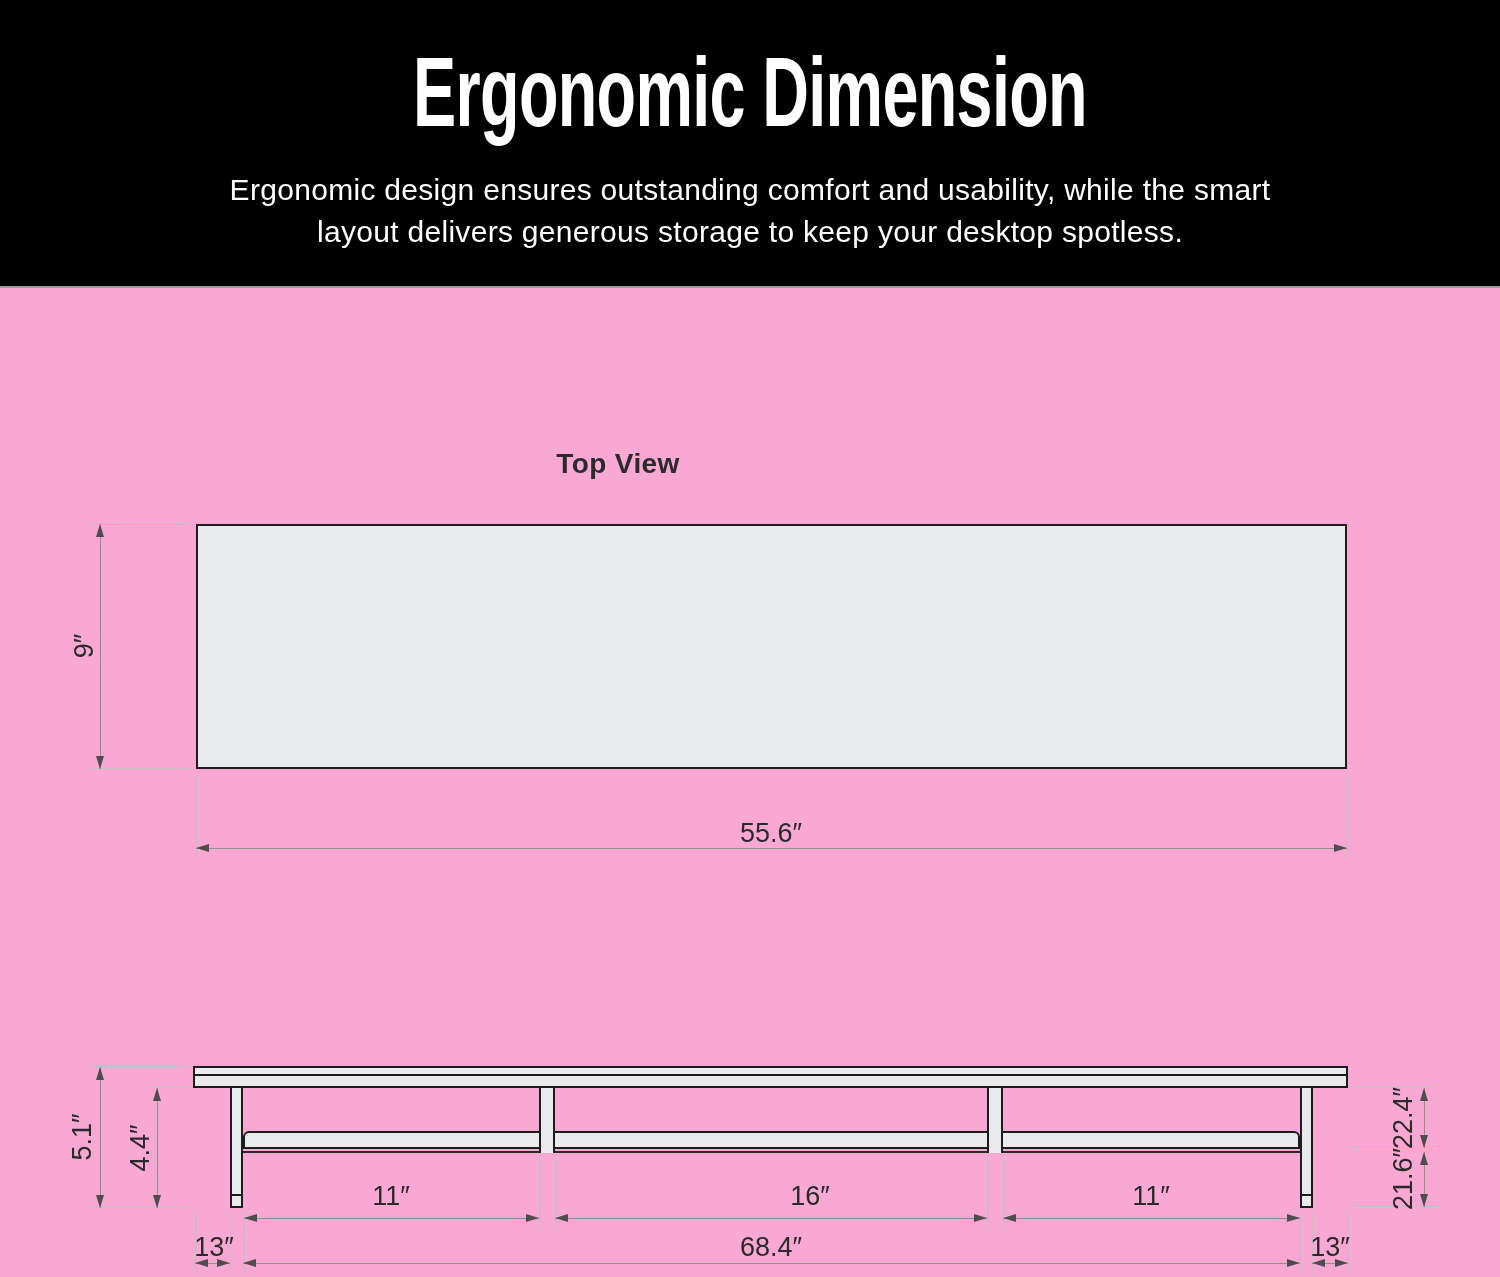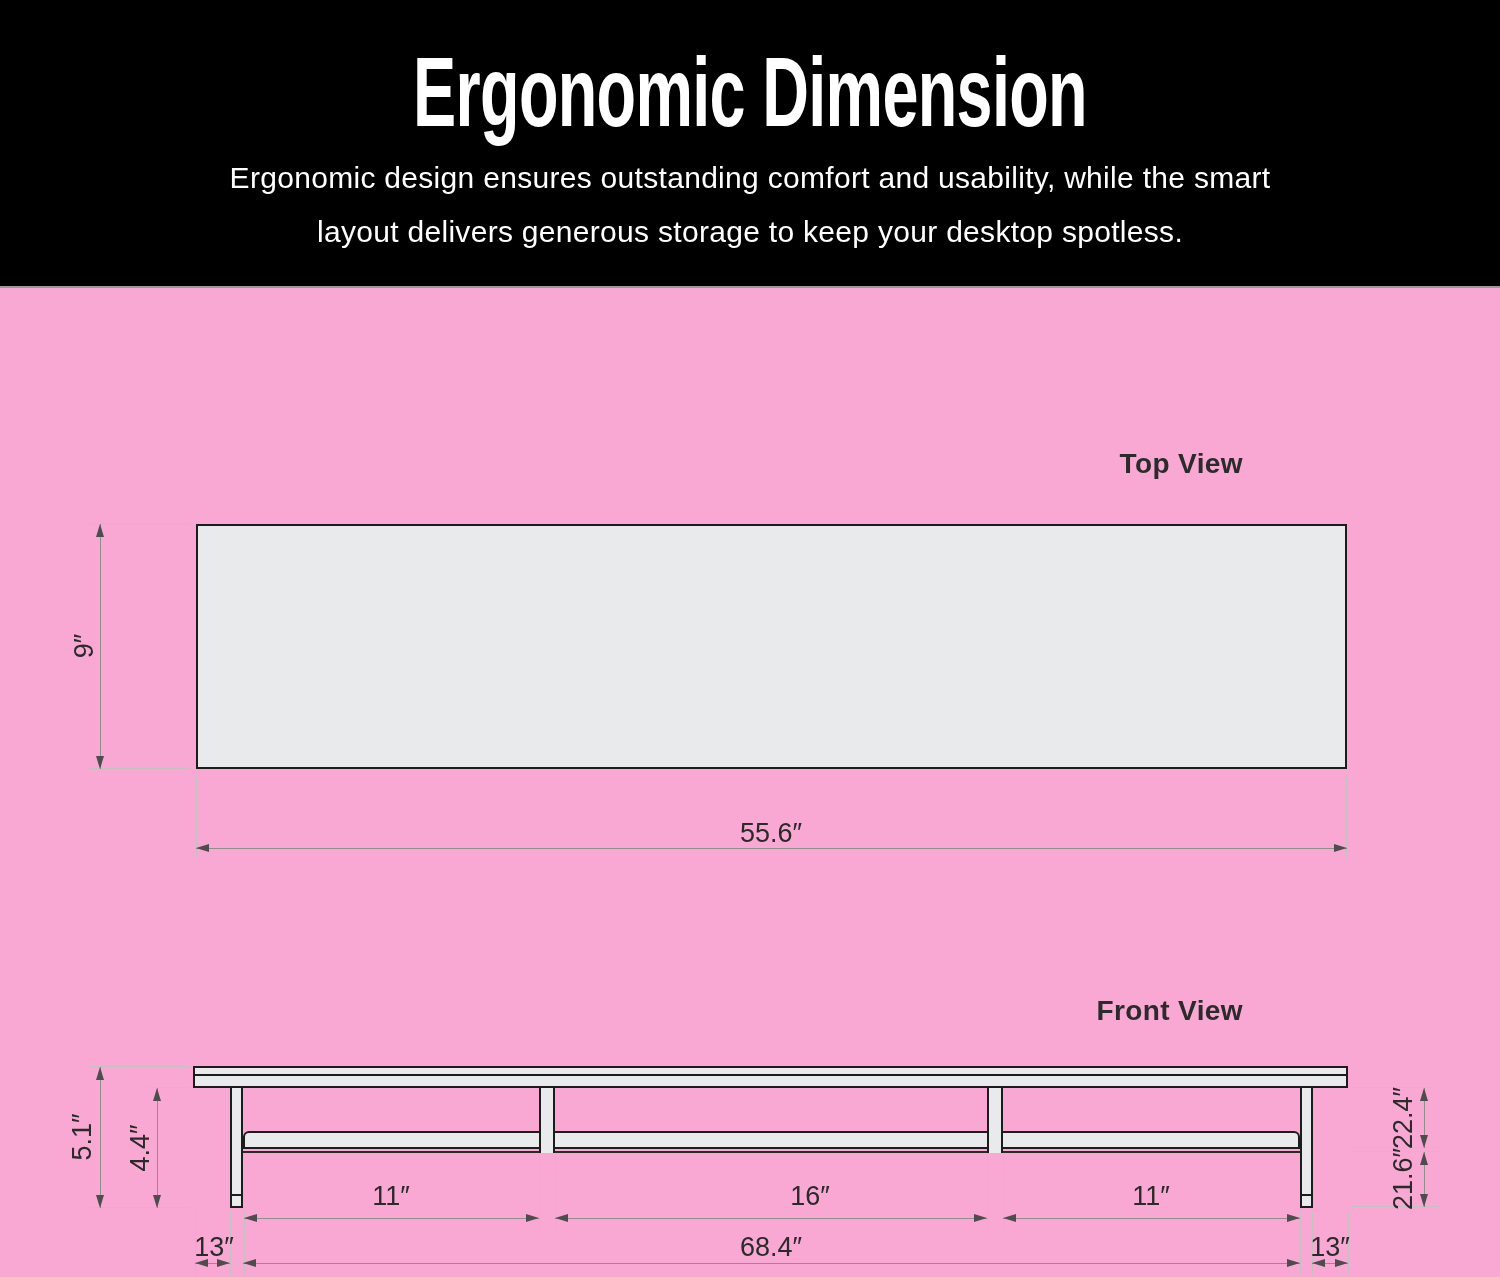--- a/index.html
+++ b/index.html
@@ -6,24 +6,24 @@
   .page{position:relative;width:1500px;height:1277px;background:#f9a8d4;overflow:hidden;
         font-family:"Liberation Sans",sans-serif;}
   
   .hero{position:absolute;left:0;top:0;width:1500px;height:286px;background:#000;
         border-bottom:2px solid #9a9a9a;}
   .hero-title{position:absolute;left:0;top:36px;width:1500px;text-align:center;
         color:#fff;font-size:98px;font-weight:700;letter-spacing:-1px;
         transform:scaleX(0.66);transform-origin:50% 50%;white-space:nowrap;}
   .hero-sub{position:absolute;left:0;width:1500px;text-align:center;color:#fff;
         font-size:30px;font-weight:400;letter-spacing:0.3px;white-space:nowrap;}
-  .sub1{top:161px;}
+  .sub1{top:173px;}
   .sub2{top:215px;}
   
-  .sect-title{position:absolute;left:7px;width:1236px;text-align:right;color:#2b2b2b;
+  .sect-title{position:absolute;left:0;width:1236px;text-align:center;color:#2b2b2b;
         font-size:28px;font-weight:700;letter-spacing:0.4px;}
   .part{position:absolute;background:#e8eaec;border:2px solid #1c1c1c;box-sizing:border-box;}
   .bar{position:absolute;background:#1c1c1c;}
   .ext{position:absolute;background:#c2c2c2;}
   .dim{position:absolute;background:#8f8f8f;}
   .lbl{position:absolute;font-size:27px;color:#2a2a2a;white-space:nowrap;
         transform:translate(-50%,-50%);}
   .lblr{position:absolute;font-size:27px;color:#2a2a2a;white-space:nowrap;
         transform:translate(-50%,-50%) rotate(-90deg);}
   .aL,.aR,.aU,.aD{position:absolute;width:0;height:0;}
@@ -54,21 +54,20 @@
   <div class="aD" style="left:96px;top:756px;"></div>
   <div class="lblr" style="left:84px;top:646px;">9″</div>
 
   <div class="ext" style="left:196px;top:775px;width:1px;height:83px;"></div>
   <div class="ext" style="left:1346px;top:775px;width:1px;height:83px;"></div>
   <div class="dim" style="left:196px;top:848px;width:1151px;height:1px;"></div>
   <div class="aL" style="left:196px;top:844px;"></div>
   <div class="aR" style="left:1334px;top:844px;"></div>
   <div class="lbl" style="left:771px;top:833px;">55.6″</div>
 
-  <div class="sect-title" style="top:995px;">Front View</div>
 
   <div class="part" style="left:193px;top:1066px;width:1155px;height:22px;"></div>
   <div class="bar" style="left:195px;top:1074px;width:1151px;height:2px;"></div>
 
   <div class="part" style="left:230px;top:1088px;width:13px;height:120px;border-top:none;"></div>
   <div class="part" style="left:1300px;top:1088px;width:13px;height:120px;border-top:none;"></div>
   <div class="bar" style="left:230px;top:1194px;width:13px;height:2px;"></div>
   <div class="bar" style="left:1300px;top:1194px;width:13px;height:2px;"></div>
 
   <div class="part" style="left:243px;top:1131px;width:1057px;height:18px;border-radius:6px 6px 0 0;"></div>

